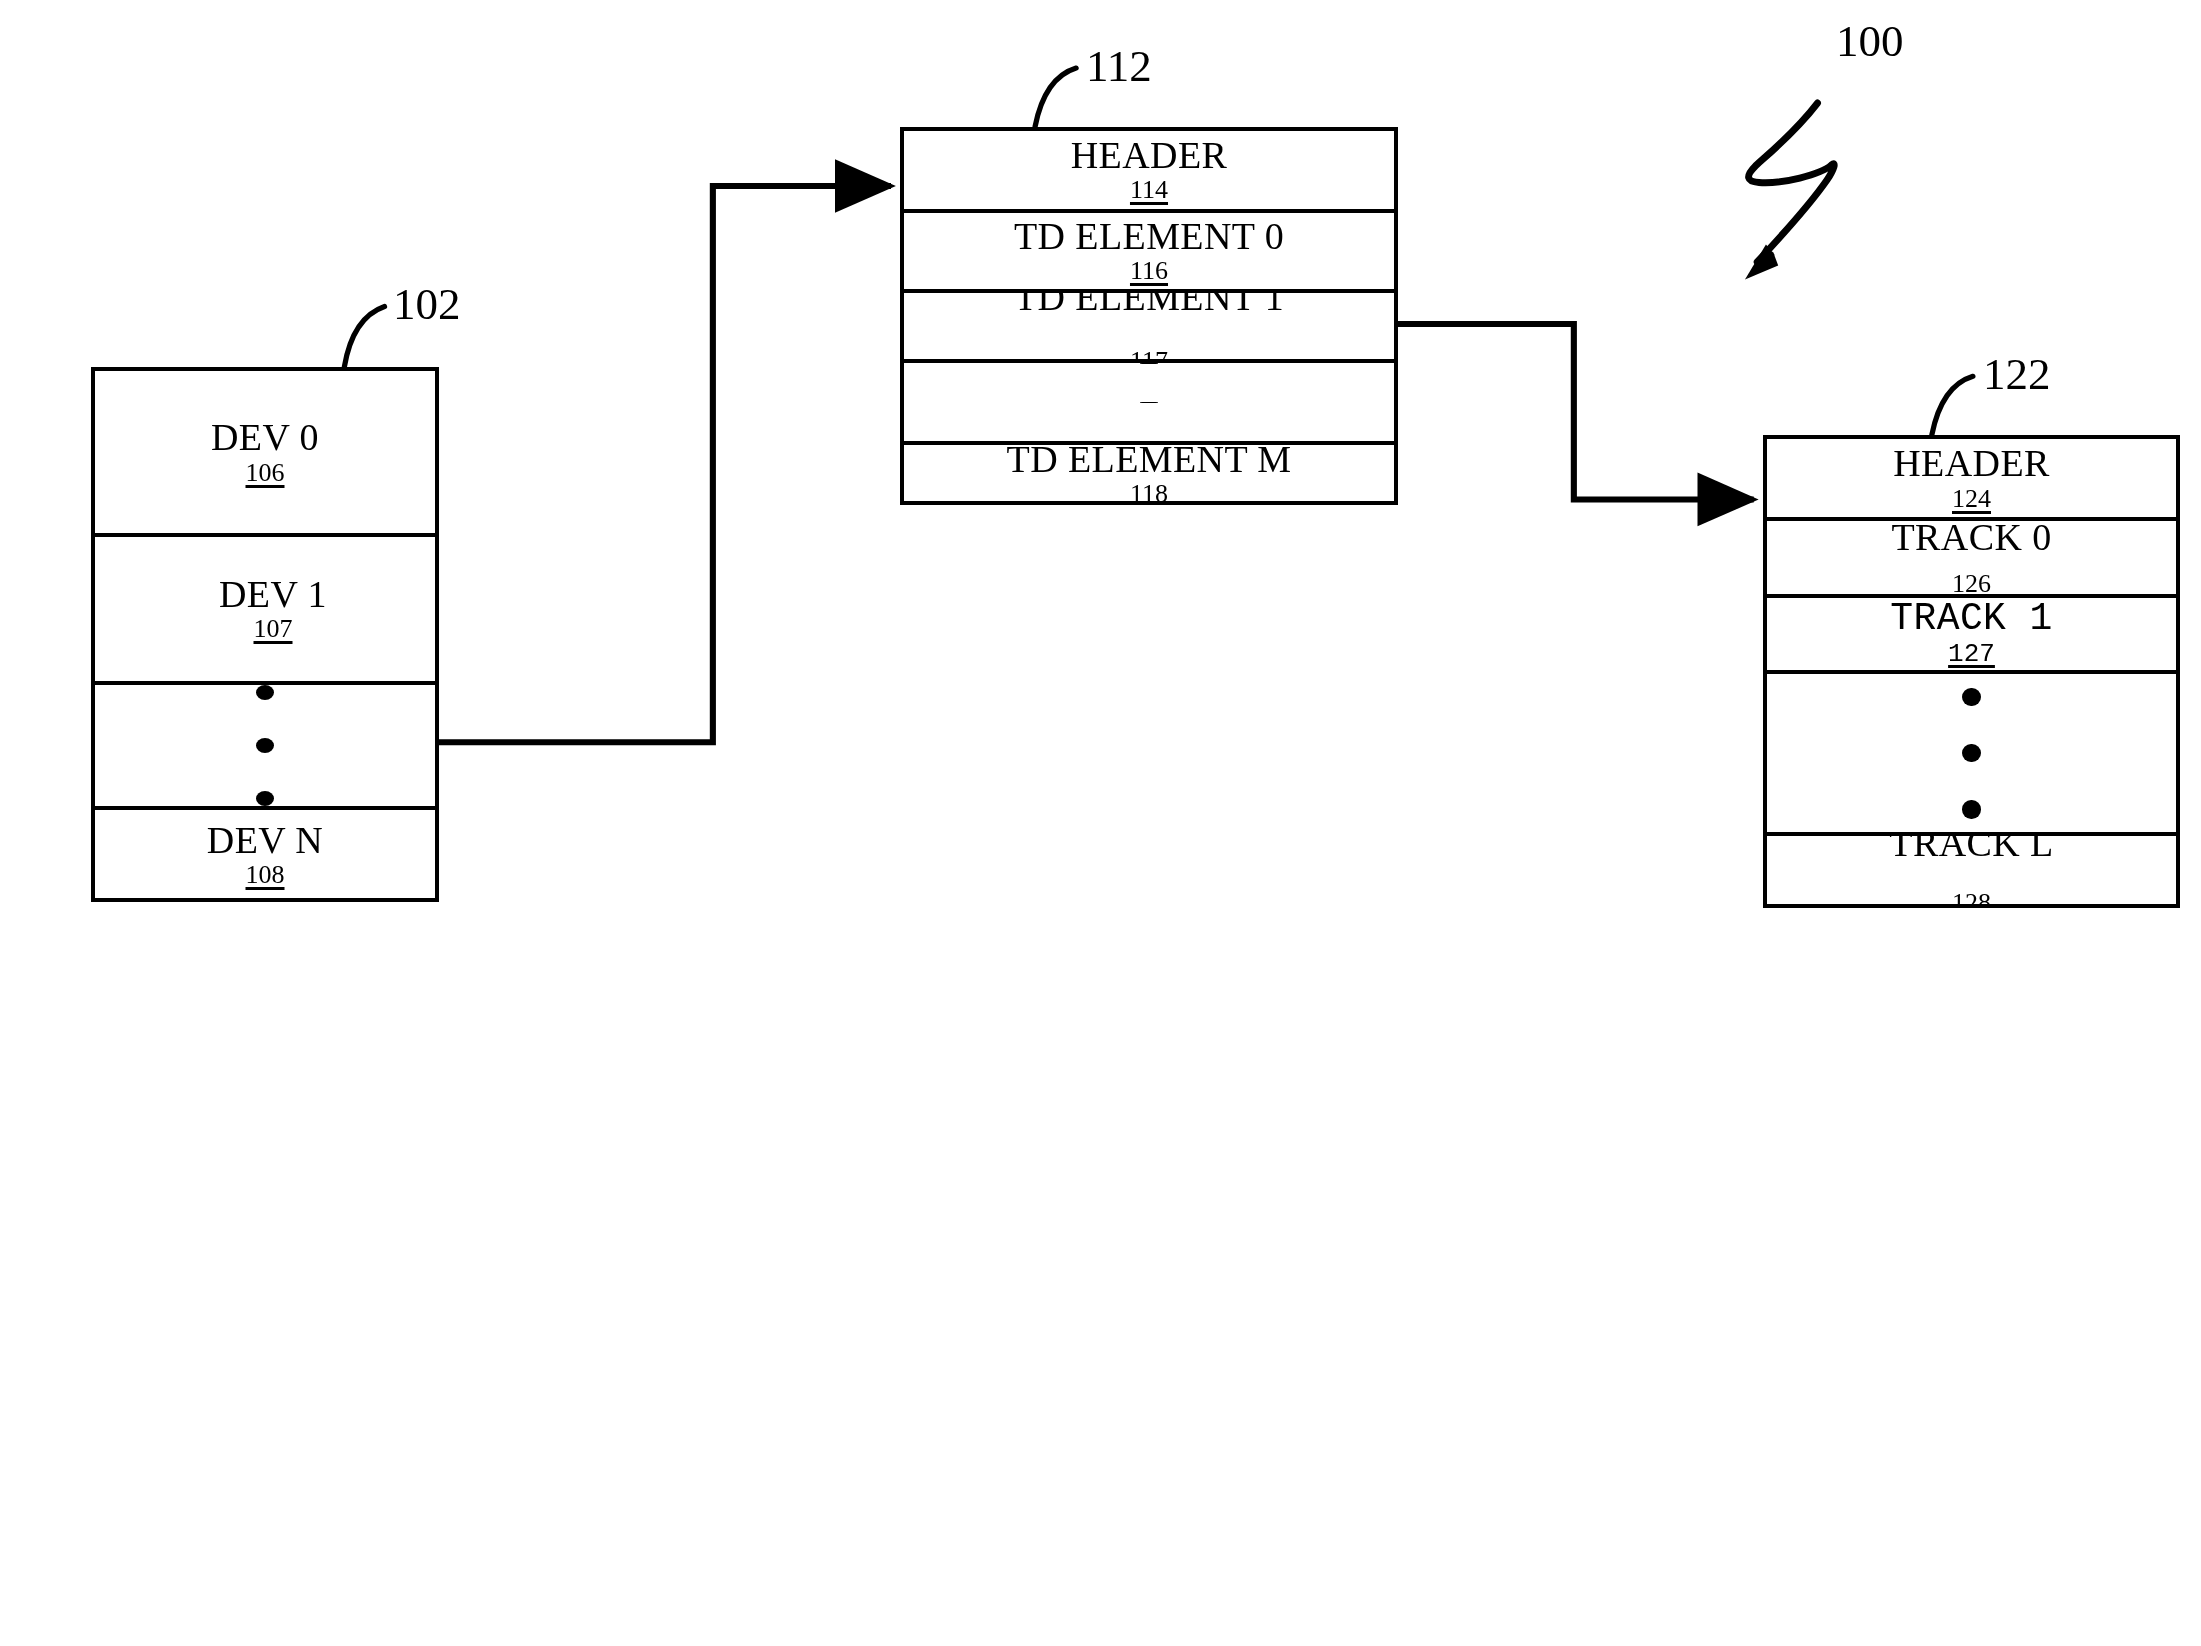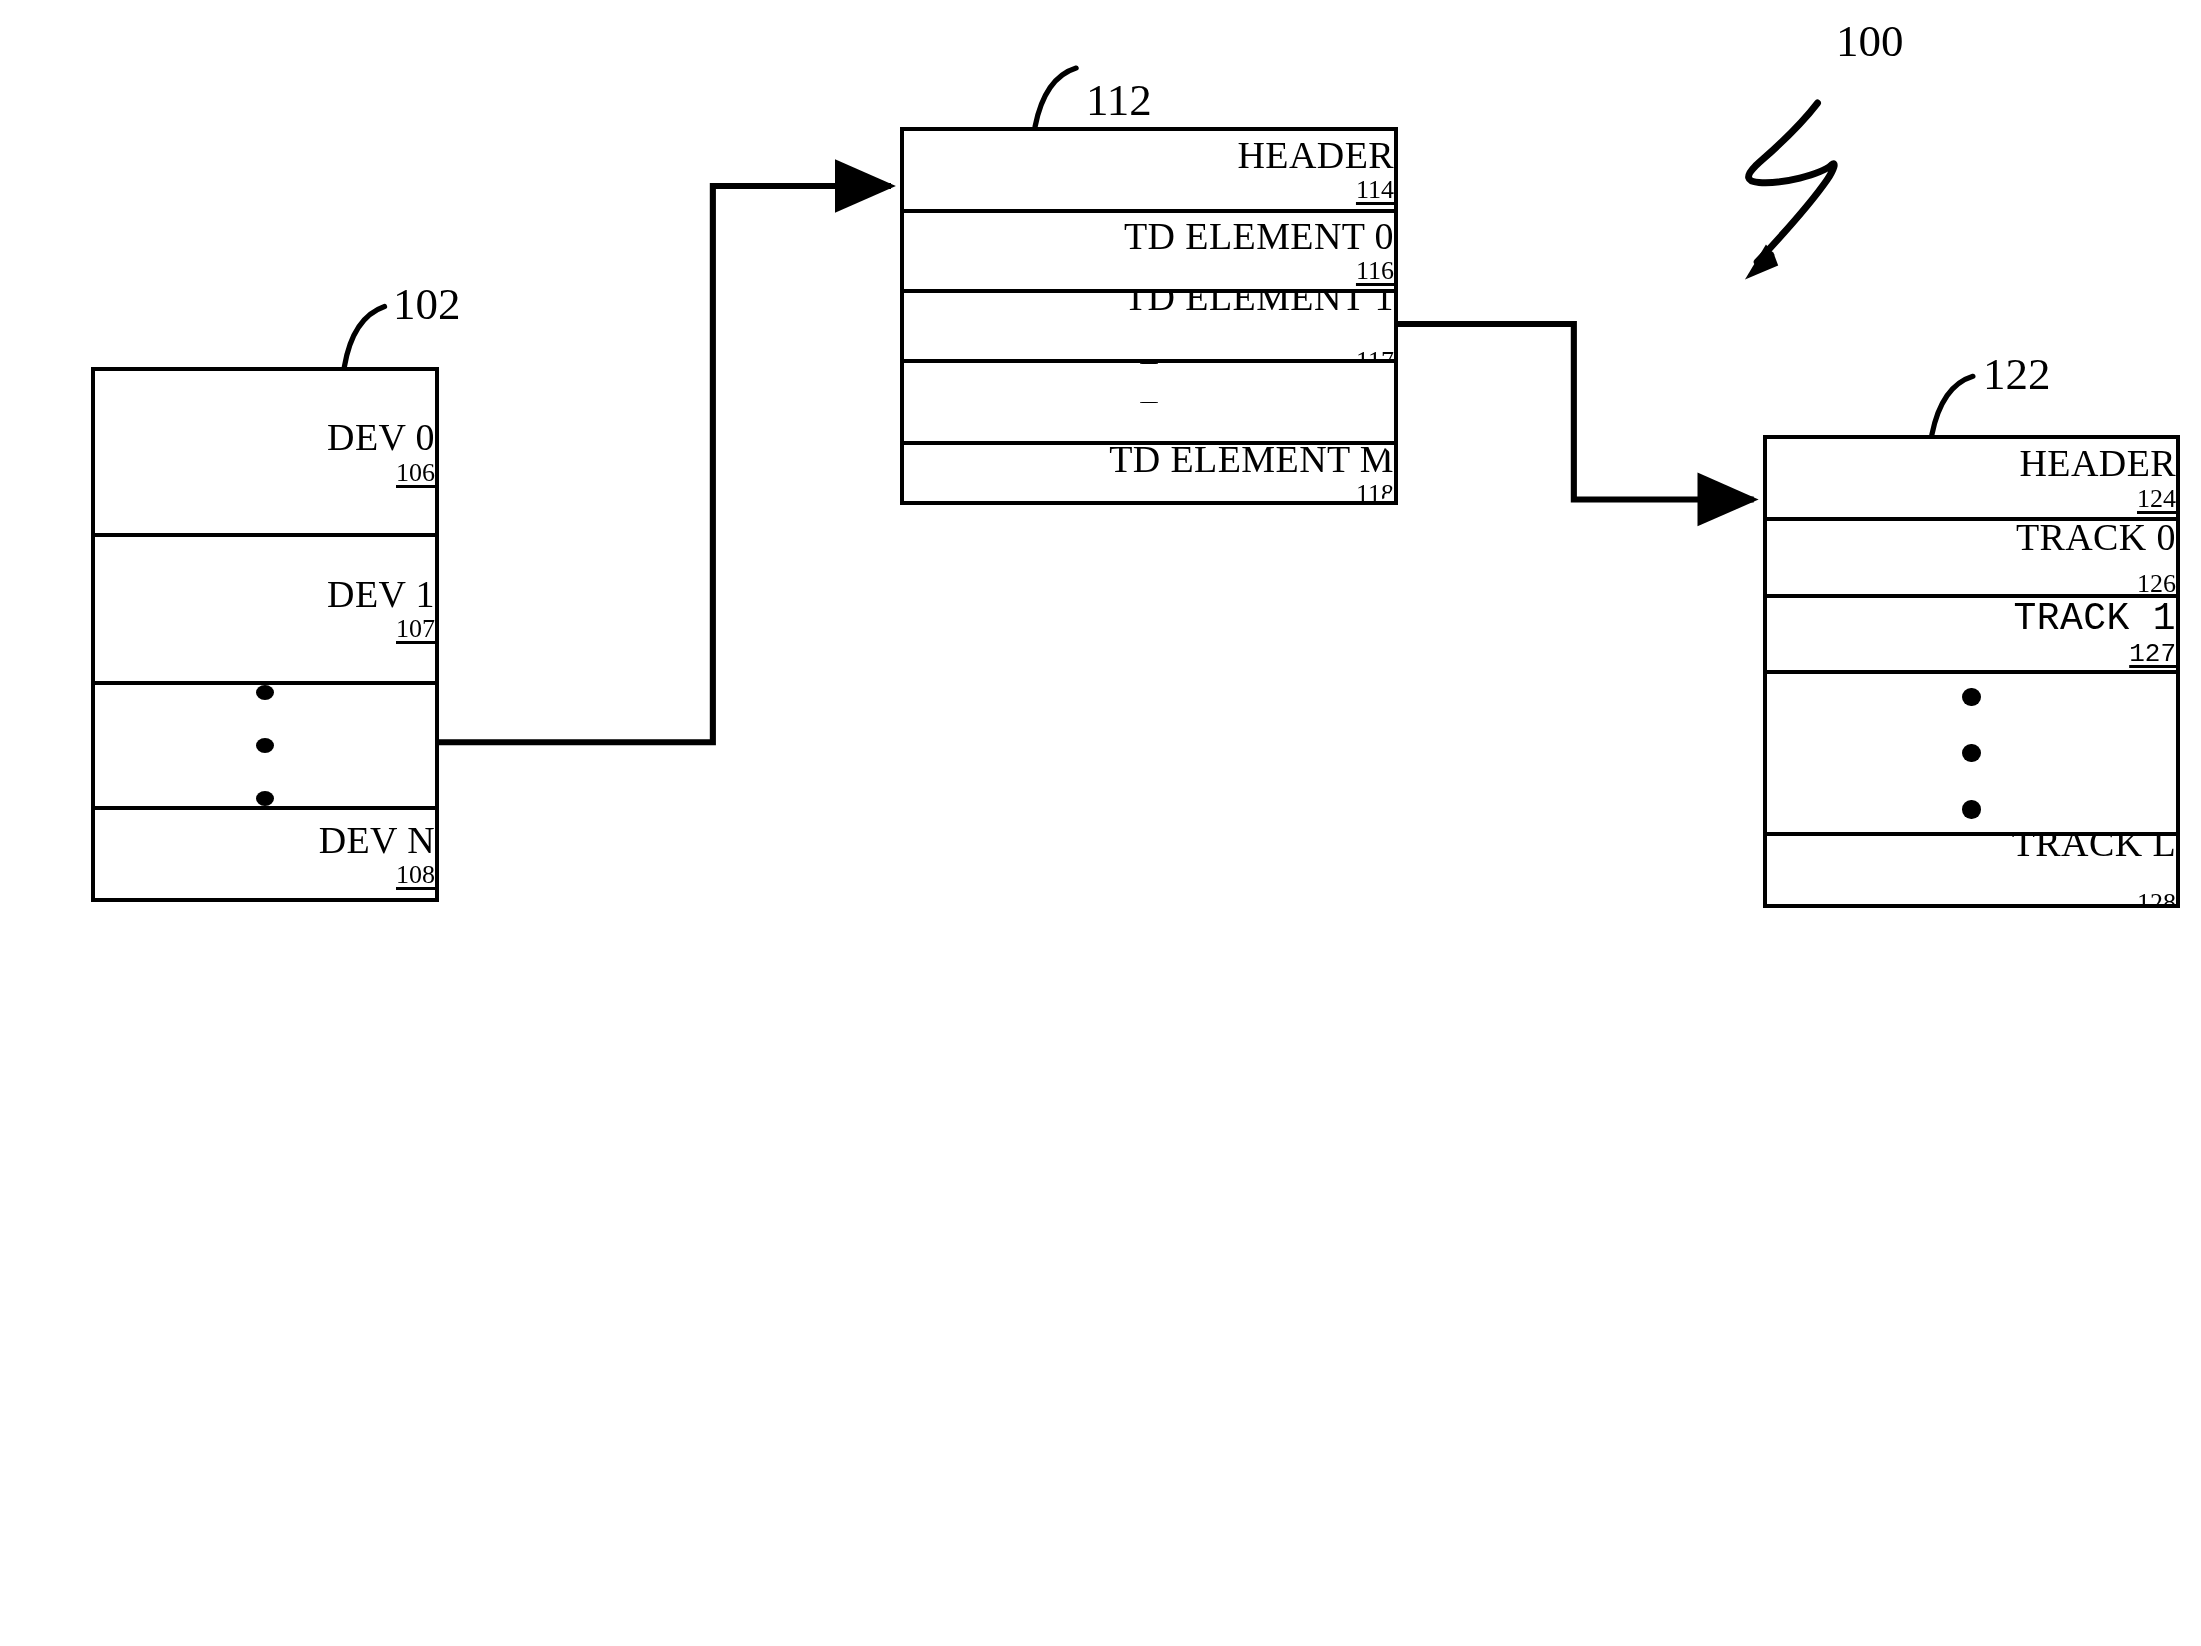--- a/index.html
+++ b/index.html
@@ -24,21 +24,21 @@
     border: 4.4px solid #000;
     background: #fff;
     box-sizing: border-box;
   }
   .cell {
     position: relative;
     box-sizing: border-box;
     border-bottom: 4.4px solid #000;
     display: flex;
     flex-direction: column;
-    align-items: flex-end;
+    align-items: center;
     justify-content: center;
     background: #fff;
     overflow: hidden;
   }
   .cell:last-child { border-bottom: none; }
 
   .cell .caption {
     font-size: 38px;
     line-height: 1.06;
     letter-spacing: 0.4px;
@@ -144,21 +144,21 @@
                C 2074,232 2040,270 2012,300" fill="none" stroke="#000" stroke-width="8" stroke-linecap="round" stroke-linejoin="round"></path>
       <path d="M 1998,320 L 2032,292 L 2022,280 Z" fill="#000"></path>
       <path d="M 1998,320 L 2036,304 L 2030,288 Z" fill="#000"></path>
     </g>
   </svg>
 
   <div class="callout" style="left:1836px; top:19px;">100</div>
 
   <div class="callout" style="left:393px; top:282px;">102</div>
 
-  <div class="callout" style="left:1086px; top:44px;margin-top:34px;">112</div>
+  <div class="callout" style="left:1086px; top:44px;">112</div>
 
   <div class="callout" style="left:1983px; top:352px;">122</div>
 
   <div class="struct" id="box-dev">
     <div class="cell r0">
       <div class="caption">DEV 0</div>
       <div class="refnum">106</div>
     </div>
     <div class="cell r1">
       <div class="caption">DEV 1</div>

